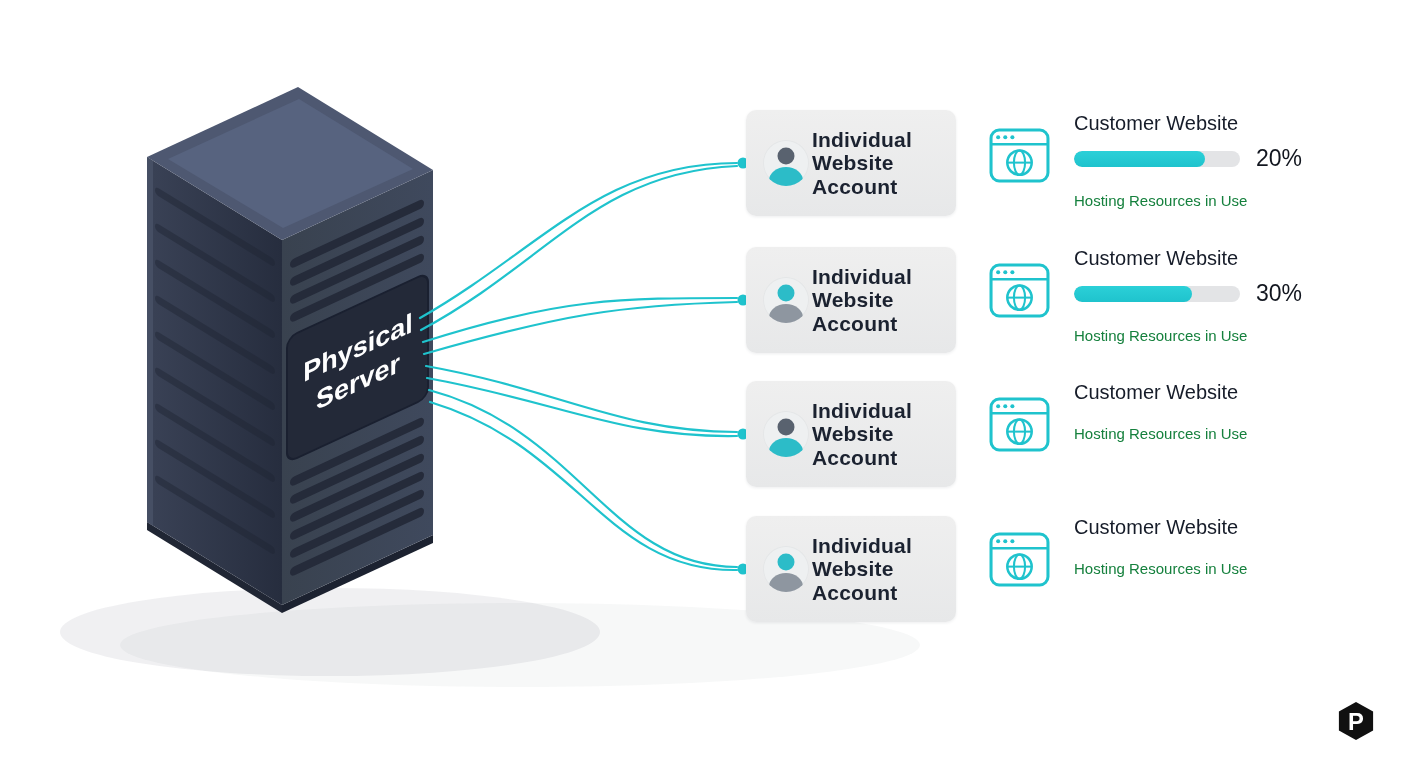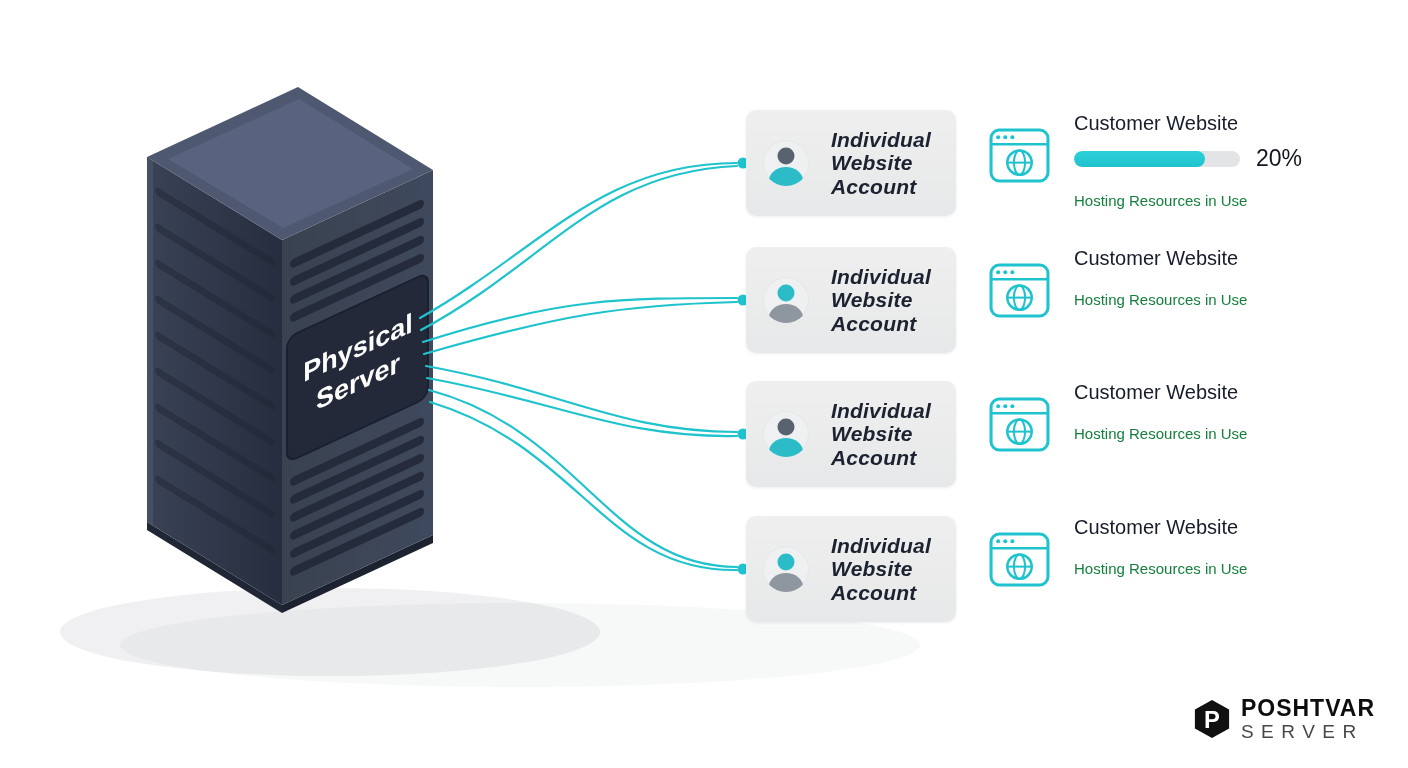--- a/index.html
+++ b/index.html
@@ -11,23 +11,22 @@
   .scene { position:absolute; left:0; top:0; z-index:0; }
 
   
   .conn { fill:none; stroke:var(--teal,#1fc3cd); stroke-width:2.2; stroke-linecap:round; }
   .conn-dot { fill:var(--teal,#1fc3cd); }
 
   
   .card {
     position:absolute; left:746px; width:210px; height:106px; z-index:2;
     background:linear-gradient(180deg,#efefef,#e7e8e9);
-    border-radius:10px; display:flex; align-items:center; gap:22px; padding-left:17px;
+    border-radius:10px; display:flex; align-items:center; gap:3px; padding-left:17px;
     box-shadow:0 1px 3px rgba(30,36,50,.08);
-    font-style:italic;
   }
   .avatar {
     width:46px; height:46px; border-radius:50%; overflow:hidden; flex:0 0 46px;
     background:#eef0f1; box-shadow:inset 0 0 0 1px rgba(0,0,0,.04);
   }
   .card-label {
     width:118px; font-size:21px; line-height:1.12; font-weight:600; color:#1b2230; letter-spacing:.2px;
   }
 
   
@@ -199,20 +198,26 @@
         <circle cx="9" cy="9" r="2" class="teal-fill"></circle>
           <circle cx="16" cy="9" r="2" class="teal-fill"></circle>
           <circle cx="23" cy="9" r="2" class="teal-fill"></circle>
         <circle cx="30" cy="34" r="12" fill="none" class="teal-stroke" stroke-width="2.5"></circle>
         <ellipse cx="30" cy="34" rx="5.5" ry="12" fill="none" class="teal-stroke" stroke-width="2"></ellipse>
         <line x1="18" y1="34" x2="42" y2="34" class="teal-stroke" stroke-width="2"></line>
       </svg>
     </span>
     <div class="site-info">
       <div class="site-title">Customer Website</div>
+      <div class="bar-row">
+        <div class="bar-track">
+          <div class="bar-fill" style="width: 71%;"></div>
+        </div>
+        <span class="site-pct">30%</span>
+      </div>
       <div class="site-sub">Hosting Resources in Use</div>
     </div>
   </div>
 
   <div class="site-row" style="top:379px">
     <span class="browser-icon">
       <svg viewBox="0 0 60 54" width="61" height="55">
         <rect x="2" y="2" width="56" height="50" rx="8" fill="#fff" class="teal-stroke" stroke-width="3"></rect>
         <line x1="2" y1="16" x2="58" y2="16" class="teal-stroke" stroke-width="2.5"></line>
         <circle cx="9" cy="9" r="2" class="teal-fill"></circle>
@@ -246,19 +251,15 @@
       <div class="site-title">Customer Website</div>
       <div class="site-sub">Hosting Resources in Use</div>
     </div>
   </div>
 
   <div class="logo">
     <svg width="38" height="42" viewBox="0 0 40 44">
       <polygon points="20,2 38,12 38,32 20,42 2,32 2,12" fill="#101010"></polygon>
       <text x="20" y="31" text-anchor="middle" font-size="25" font-weight="700" fill="#ffffff">P</text>
     </svg>
-    <div class="logo-text">
-      <span class="logo-name">POSHTVAR</span>
-      <span class="logo-sub">SERVER</span>
-    </div>
   </div>
 
 </div>
 
 </body></html>

